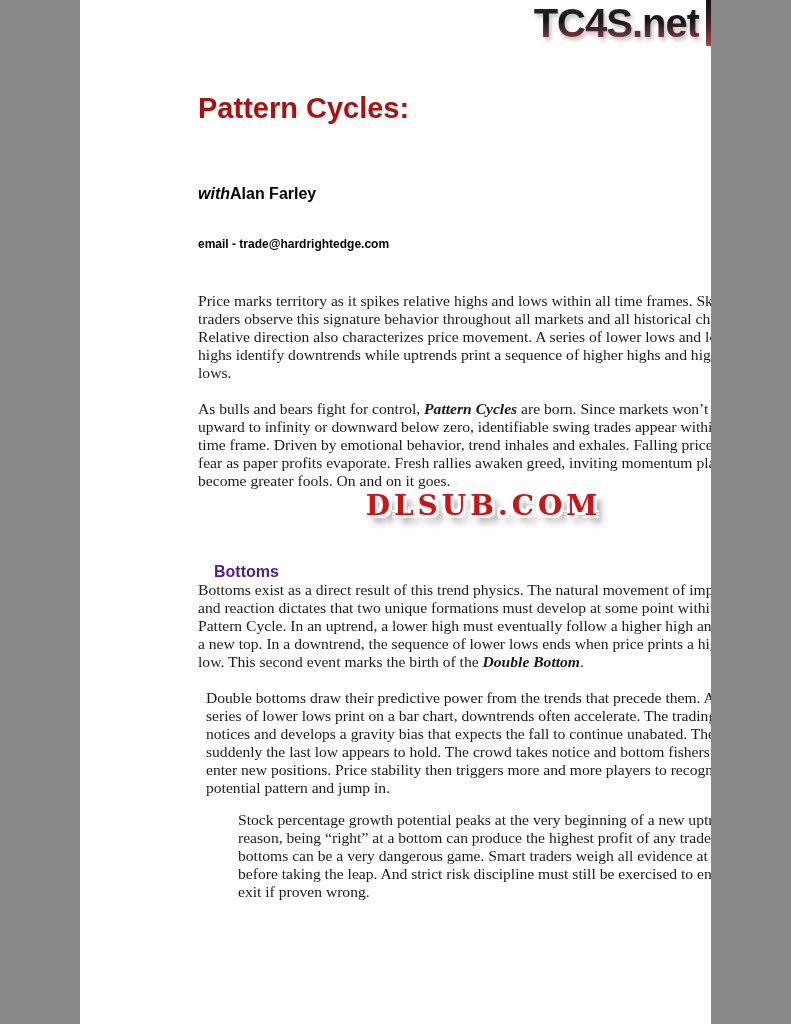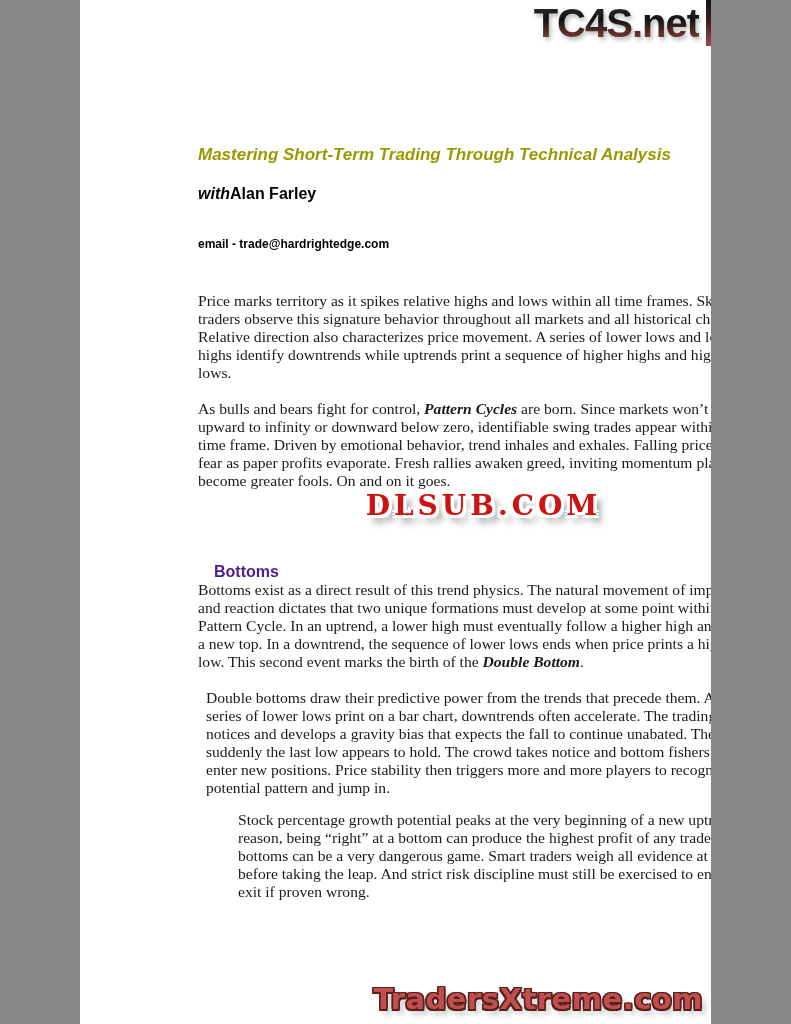--- a/index.html
+++ b/index.html
@@ -102,22 +102,22 @@
   }
 </style>
 </head>
 <body>
 
 <div class="page">
 
   <div class="tc4s-logo">TC4S.net</div>
   <div class="corner-strip"></div>
 
+  <h1 class="abs doc-title">Pattern Cycles:</h1>
 
-  <div class="abs doc-subtitle">Mastering Short-Term Trading Through Technical Analysis</div>
 
   <div class="abs byline">
     <span class="with">with</span><span>Alan Farley</span>
   </div>
 
   <div class="abs email-line">email - trade@hardrightedge.com</div>
 
   <p class="abs para p1"><span>Price marks territory as it spikes relative highs and lows within all time frames. Skilled traders observe this signature behavior throughout all markets and all historical charting. Relative direction also characterizes price movement. A series of lower lows and lower highs identify downtrends while uptrends print a sequence of higher highs and higher lows.</span></p>
 
   <p class="abs para p2"><span>As bulls and bears fight for control, </span><span class="s-bi">Pattern Cycles</span><span> are born. Since markets won’t travel upward to infinity or downward below zero, identifiable swing trades appear within each time frame. Driven by emotional behavior, trend inhales and exhales. Falling price ignites fear as paper profits evaporate. Fresh rallies awaken greed, inviting momentum players to become greater fools. On and on it goes.</span></p>
@@ -125,15 +125,14 @@
   <div class="dlsub">DLSUB.COM</div>
 
   <h2 class="abs section-heading">Bottoms</h2>
 
   <p class="abs para p3"><span>Bottoms exist as a direct result of this trend physics. The natural movement of impulse and reaction dictates that two unique formations must develop at some point within each Pattern Cycle. In an uptrend, a lower high must eventually follow a higher high and mark a new top. In a downtrend, the sequence of lower lows ends when price prints a higher low. This second event marks the birth of the </span><span class="s-bi">Double Bottom</span><span>.</span></p>
 
   <p class="abs para p4"><span>Double bottoms draw their predictive power from the trends that precede them. As a series of lower lows print on a bar chart, downtrends often accelerate. The trading crowd notices and develops a gravity bias that expects the fall to continue unabated. Then suddenly the last low appears to hold. The crowd takes notice and bottom fishers slowly enter new positions. Price stability then triggers more and more players to recognize the potential pattern and jump in.</span></p>
 
   <p class="abs para p5"><span>Stock percentage growth potential peaks at the very beginning of a new uptrend. For this reason, being “right” at a bottom can produce the highest profit of any trade. But picking bottoms can be a very dangerous game. Smart traders weigh all evidence at their disposal before taking the leap. And strict risk discipline must still be exercised to ensure a safe exit if proven wrong.</span></p>
 
-  <div class="traders-logo">TradersXtreme.com</div>
 
 </div>
 
 </body></html>

